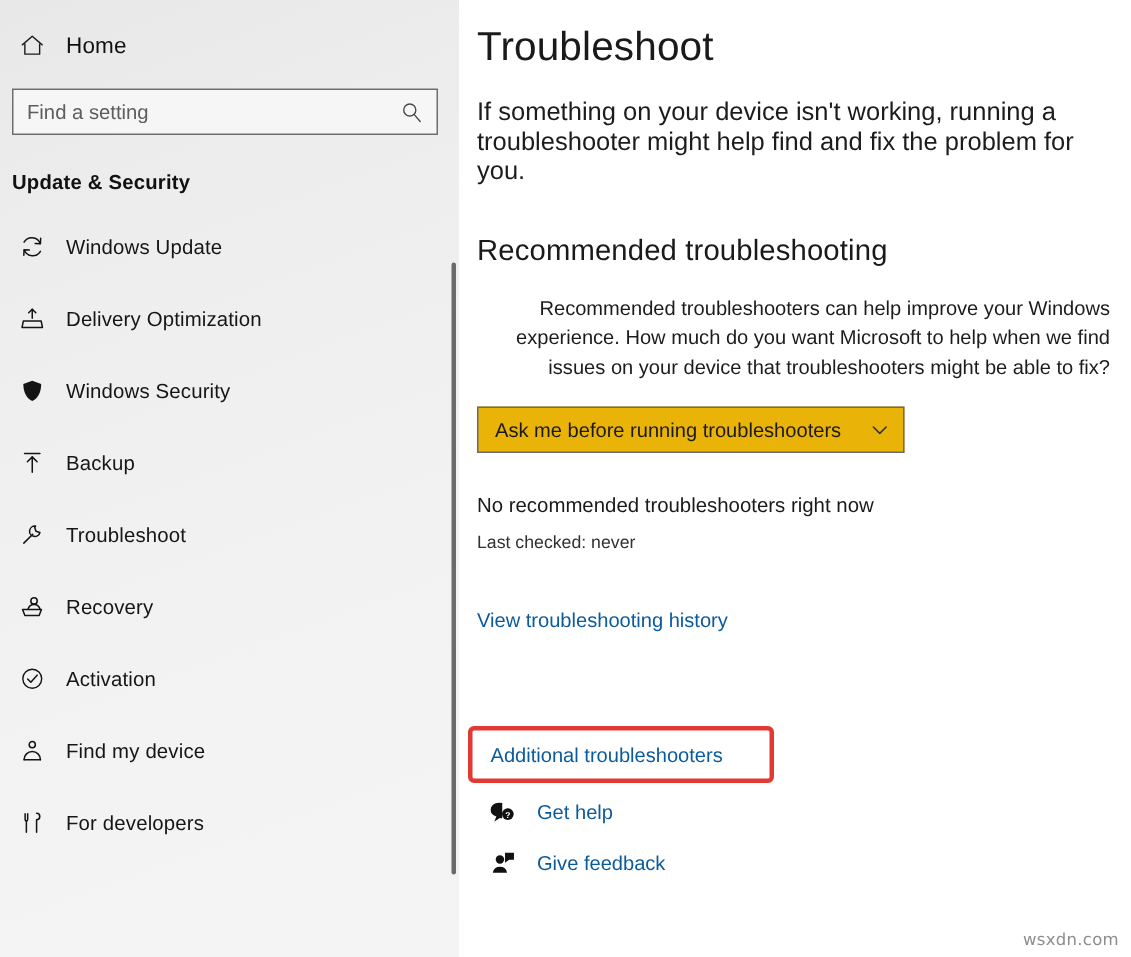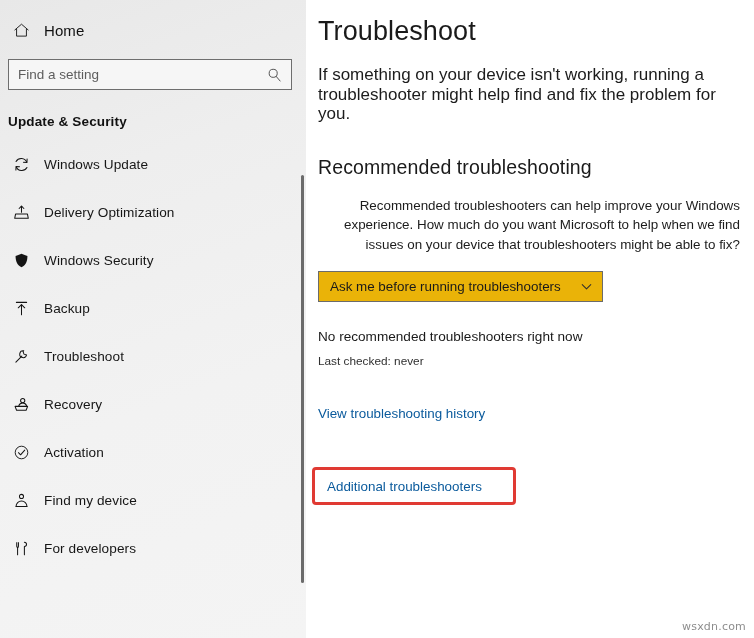--- a/index.html
+++ b/index.html
@@ -208,21 +208,21 @@
     cursor: pointer;
     white-space: nowrap;
   }
 
   .link-history { display: inline-block; margin-top: 38px; }
 
   
   .highlight-box {
     position: absolute;
     left: 6px;
-    top: 467px;
+    top: 484px;
     width: 204px;
     height: 38px;
     border: 3px solid #e03a33;
     border-radius: 4px;
     background: #ffffff;
     display: flex;
     align-items: center;
     padding-left: 12px;
   }
 
@@ -412,20 +412,42 @@
 
     <div class="status-main">No recommended troubleshooters right now</div>
     <div class="status-sub">Last checked: never</div>
 
     <a class="link link-history">View troubleshooting history</a>
 
     <div class="highlight-box">
       <a class="link">Additional troubleshooters</a>
     </div>
 
+    <div class="help-links">
+      <div class="help-row">
+        <span class="help-icon">
+          <svg width="17" height="17" viewBox="0 0 20 20">
+            <path d="M9.2 2.8 A6.4 5.2 0 1 0 4.6 13.4 L3 17.2 L7.4 14.6 A8.5 8.5 0 0 0 9.2 14.8 Z" fill="currentColor"></path>
+            <circle cx="13.6" cy="11.4" r="4.6" fill="currentColor"></circle>
+            <text x="13.6" y="14.2" font-size="6.6" fill="#ffffff" text-anchor="middle" font-family="Liberation Sans, sans-serif" font-weight="bold">?</text>
+          </svg>
+        </span>
+        <a class="link help-label">Get help</a>
+      </div>
+      <div class="help-row">
+        <span class="help-icon">
+          <svg width="17" height="17" viewBox="0 0 20 20">
+            <circle cx="7.4" cy="7" r="3.3" fill="currentColor"></circle>
+            <path d="M1.8 17.4 A5.7 5.7 0 0 1 13 17.4 Z" fill="currentColor"></path>
+            <path d="M11.4 1.8 H18.4 V7.2 H14.6 L11.4 9.6 Z" fill="currentColor"></path>
+          </svg>
+        </span>
+        <a class="link help-label">Give feedback</a>
+      </div>
+    </div>
 
     
     
 
     
     
 
     <div id="watermark">wsxdn.com</div>
   </div>
 

